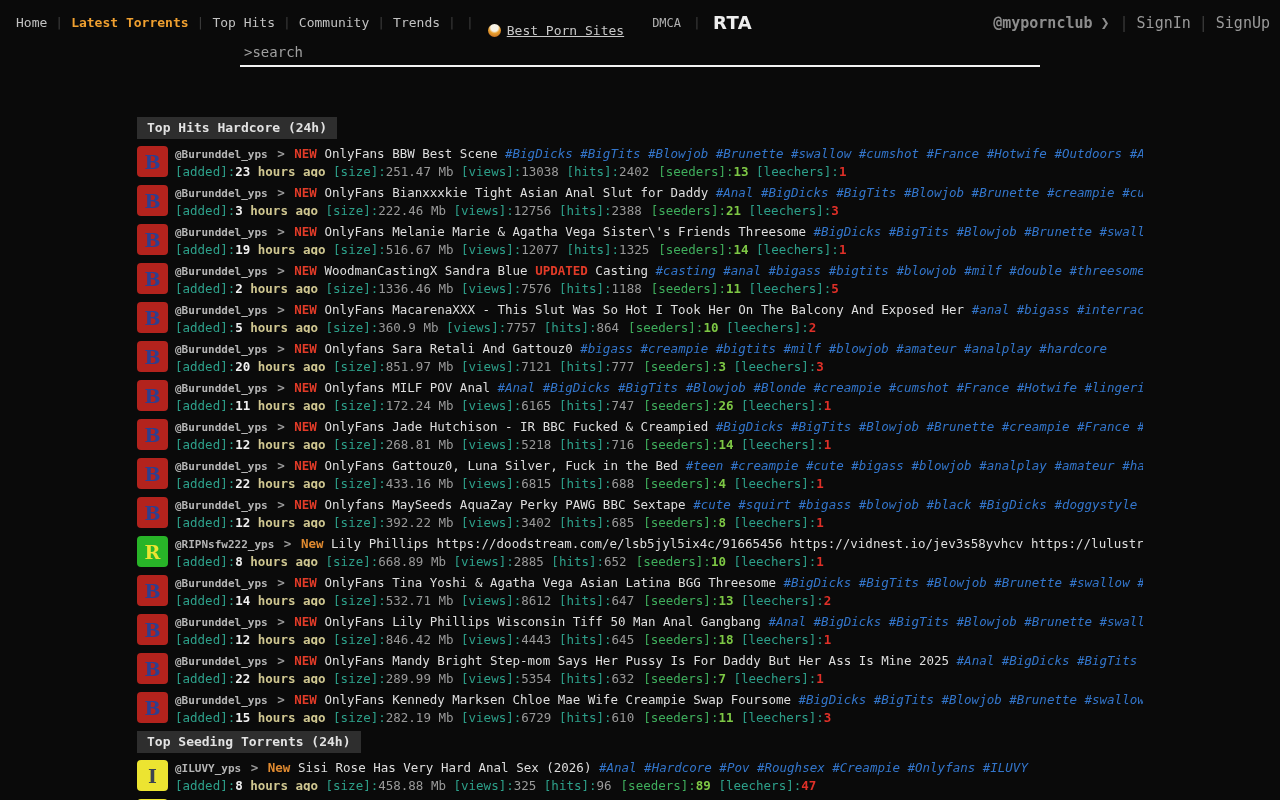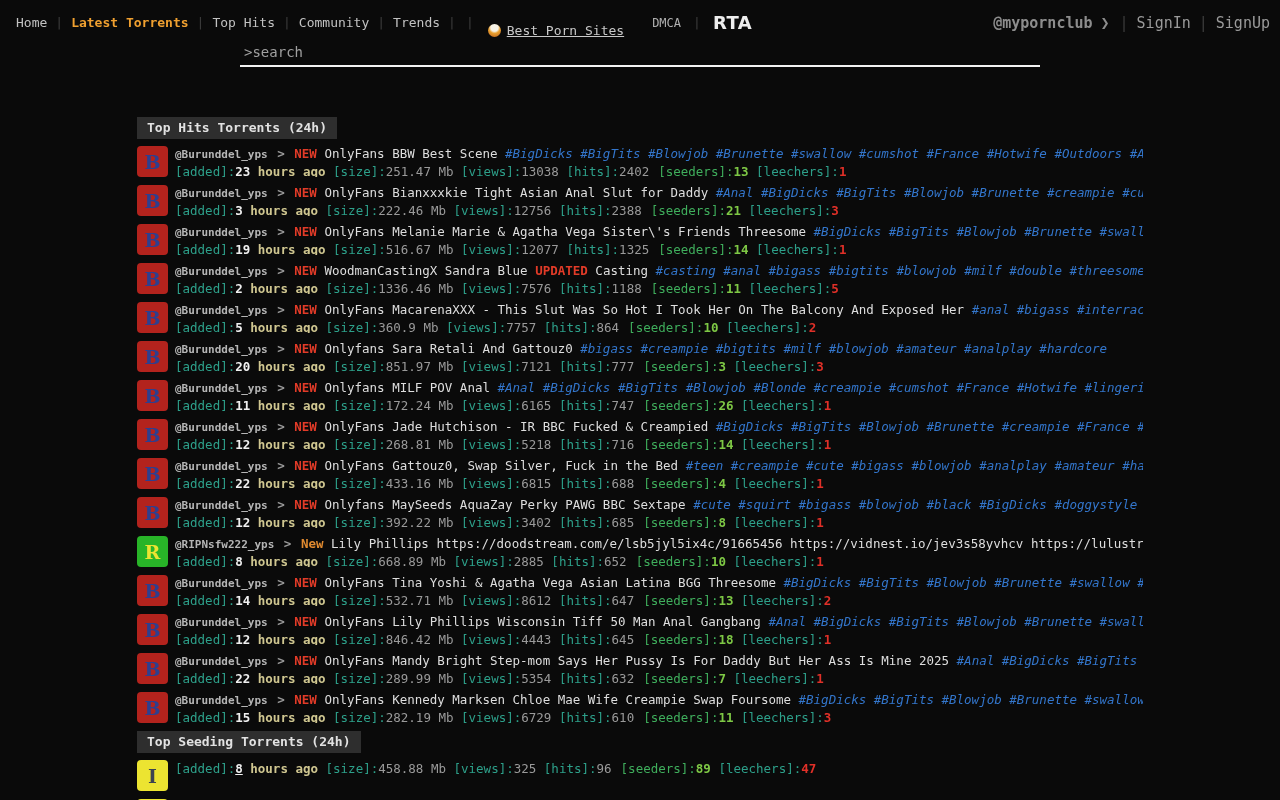--- a/index.html
+++ b/index.html
@@ -78,21 +78,21 @@
     <span class="auth-link">SignUp</span>
   </span>
 </div>
 
 <div class="search-wrap">
   <input class="search-input" type="text" placeholder="&gt;search" style="">
 </div>
 
 <div class="content" id="content">
     <div class="section">
-      <div><span class="section-header">Top Hits Torrents (24h)</span></div>
+      <div><span class="section-header">Top Hits Hardcore (24h)</span></div>
       <div class="row">
         <div class="avatar" style="background: rgb(179, 35, 29); color: rgb(46, 63, 143);">B</div>
         <div class="row-lines">
           <div class="line1"><span class="user">@Burunddel_yps</span><span class="arrow"> &gt; </span><span class="seg-new-red">NEW</span> <span class="seg-title">OnlyFans BBW Best Scene</span> <span class="seg-tags">#BigDicks #BigTits #Blowjob #Brunette #swallow #cumshot #France #Hotwife #Outdoors #A…</span></div>
           <div class="line2"><span class="lbl">[added]:</span><span class="added-num">23</span> <span class="added-unit">hours ago</span> <span class="lbl">[size]:</span><span class="val">251.47 Mb</span> <span class="lbl">[views]:</span><span class="val">13038</span> <span class="lbl">[hits]:</span><span class="val">2402</span><span class="stat-gap"></span><span class="lbl-seeders">[seeders]:</span><span class="seeders-val">13</span> <span class="lbl">[leechers]:</span><span class="leechers-val">1</span></div>
         </div>
       </div>
       <div class="row">
         <div class="avatar" style="background: rgb(179, 35, 29); color: rgb(46, 63, 143);">B</div>
         <div class="row-lines">
@@ -138,21 +138,21 @@
       <div class="row">
         <div class="avatar" style="background: rgb(179, 35, 29); color: rgb(46, 63, 143);">B</div>
         <div class="row-lines">
           <div class="line1"><span class="user">@Burunddel_yps</span><span class="arrow"> &gt; </span><span class="seg-new-red">NEW</span> <span class="seg-title">OnlyFans Jade Hutchison - IR BBC Fucked &amp; Creampied</span> <span class="seg-tags">#BigDicks #BigTits #Blowjob #Brunette #creampie #France #…</span></div>
           <div class="line2"><span class="lbl">[added]:</span><span class="added-num">12</span> <span class="added-unit">hours ago</span> <span class="lbl">[size]:</span><span class="val">268.81 Mb</span> <span class="lbl">[views]:</span><span class="val">5218</span> <span class="lbl">[hits]:</span><span class="val">716</span><span class="stat-gap"></span><span class="lbl-seeders">[seeders]:</span><span class="seeders-val">14</span> <span class="lbl">[leechers]:</span><span class="leechers-val">1</span></div>
         </div>
       </div>
       <div class="row">
         <div class="avatar" style="background: rgb(179, 35, 29); color: rgb(46, 63, 143);">B</div>
         <div class="row-lines">
-          <div class="line1"><span class="user">@Burunddel_yps</span><span class="arrow"> &gt; </span><span class="seg-new-red">NEW</span> <span class="seg-title">OnlyFans Gattouz0, Swap Silver, Fuck in the Bed</span> <span class="seg-tags">#teen #creampie #cute #bigass #blowjob #analplay #amateur #ha…</span></div>
+          <div class="line1"><span class="user">@Burunddel_yps</span><span class="arrow"> &gt; </span><span class="seg-new-red">NEW</span> <span class="seg-title">OnlyFans Gattouz0, Luna Silver, Fuck in the Bed</span> <span class="seg-tags">#teen #creampie #cute #bigass #blowjob #analplay #amateur #ha…</span></div>
           <div class="line2"><span class="lbl">[added]:</span><span class="added-num">22</span> <span class="added-unit">hours ago</span> <span class="lbl">[size]:</span><span class="val">433.16 Mb</span> <span class="lbl">[views]:</span><span class="val">6815</span> <span class="lbl">[hits]:</span><span class="val">688</span><span class="stat-gap"></span><span class="lbl-seeders">[seeders]:</span><span class="seeders-val">4</span> <span class="lbl">[leechers]:</span><span class="leechers-val">1</span></div>
         </div>
       </div>
       <div class="row">
         <div class="avatar" style="background: rgb(179, 35, 29); color: rgb(46, 63, 143);">B</div>
         <div class="row-lines">
           <div class="line1"><span class="user">@Burunddel_yps</span><span class="arrow"> &gt; </span><span class="seg-new-red">NEW</span> <span class="seg-title">Onlyfans MaySeeds AquaZay Perky PAWG BBC Sextape</span> <span class="seg-tags">#cute #squirt #bigass #blowjob #black #BigDicks #doggystyle …</span></div>
           <div class="line2"><span class="lbl">[added]:</span><span class="added-num">12</span> <span class="added-unit">hours ago</span> <span class="lbl">[size]:</span><span class="val">392.22 Mb</span> <span class="lbl">[views]:</span><span class="val">3402</span> <span class="lbl">[hits]:</span><span class="val">685</span><span class="stat-gap"></span><span class="lbl-seeders">[seeders]:</span><span class="seeders-val">8</span> <span class="lbl">[leechers]:</span><span class="leechers-val">1</span></div>
         </div>
       </div>
@@ -190,20 +190,21 @@
           <div class="line1"><span class="user">@Burunddel_yps</span><span class="arrow"> &gt; </span><span class="seg-new-red">NEW</span> <span class="seg-title">OnlyFans Kennedy Marksen Chloe Mae Wife Creampie Swap Foursome</span> <span class="seg-tags">#BigDicks #BigTits #Blowjob #Brunette #swallow…</span></div>
           <div class="line2"><span class="lbl">[added]:</span><span class="added-num">15</span> <span class="added-unit">hours ago</span> <span class="lbl">[size]:</span><span class="val">282.19 Mb</span> <span class="lbl">[views]:</span><span class="val">6729</span> <span class="lbl">[hits]:</span><span class="val">610</span><span class="stat-gap"></span><span class="lbl-seeders">[seeders]:</span><span class="seeders-val">11</span> <span class="lbl">[leechers]:</span><span class="leechers-val">3</span></div>
         </div>
       </div>
     </div>
     <div class="section">
       <div><span class="section-header">Top Seeding Torrents (24h)</span></div>
       <div class="row">
         <div class="avatar" style="background: rgb(236, 228, 49); color: rgb(60, 68, 80);">I</div>
         <div class="row-lines">
+          <div class="line1"><span class="user">@ILUVY_yps</span><span class="arrow"> &gt; </span><span class="seg-new-orange">New</span> <span class="seg-title">Sisi Rose Has Very Hard Anal Sex (2026)</span> <span class="seg-tags">#Anal #Hardcore #Pov #Roughsex #Creampie #Onlyfans #ILUVY</span></div>
           <div class="line2"><span class="lbl">[added]:</span><span class="added-num">8</span> <span class="added-unit">hours ago</span> <span class="lbl">[size]:</span><span class="val">458.88 Mb</span> <span class="lbl">[views]:</span><span class="val">325</span> <span class="lbl">[hits]:</span><span class="val">96</span><span class="stat-gap"></span><span class="lbl-seeders">[seeders]:</span><span class="seeders-val">89</span> <span class="lbl">[leechers]:</span><span class="leechers-val">47</span></div>
         </div>
       </div>
       <div class="row">
         <div class="avatar" style="background: rgb(236, 228, 49); color: rgb(60, 68, 80);">I</div>
         <div class="row-lines">
           <div class="line1"><span class="user">@ILUVY_yps</span><span class="arrow"> &gt; </span><span class="seg-new-orange">New</span> <span class="seg-title">Kissa Sins Roadside BG Anal Fucking (2026)</span> <span class="seg-tags">#Anal #Hardcore #Milf #Bigtits #Pov #Onlyfans #ILUVY</span></div>
         </div>
       </div>
     </div>

